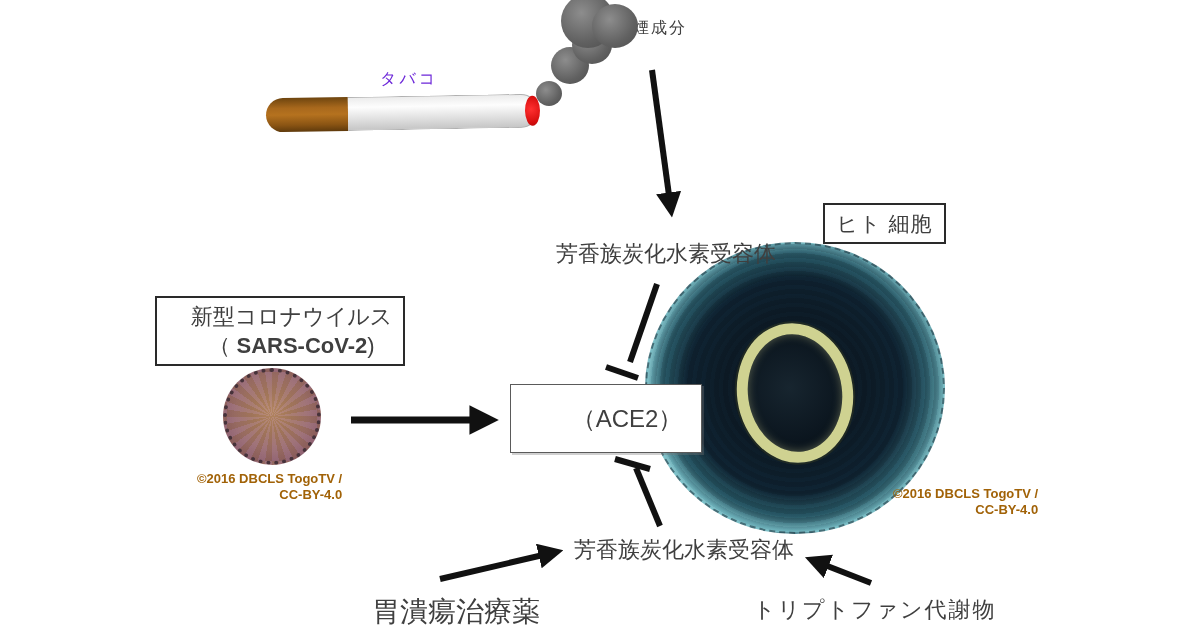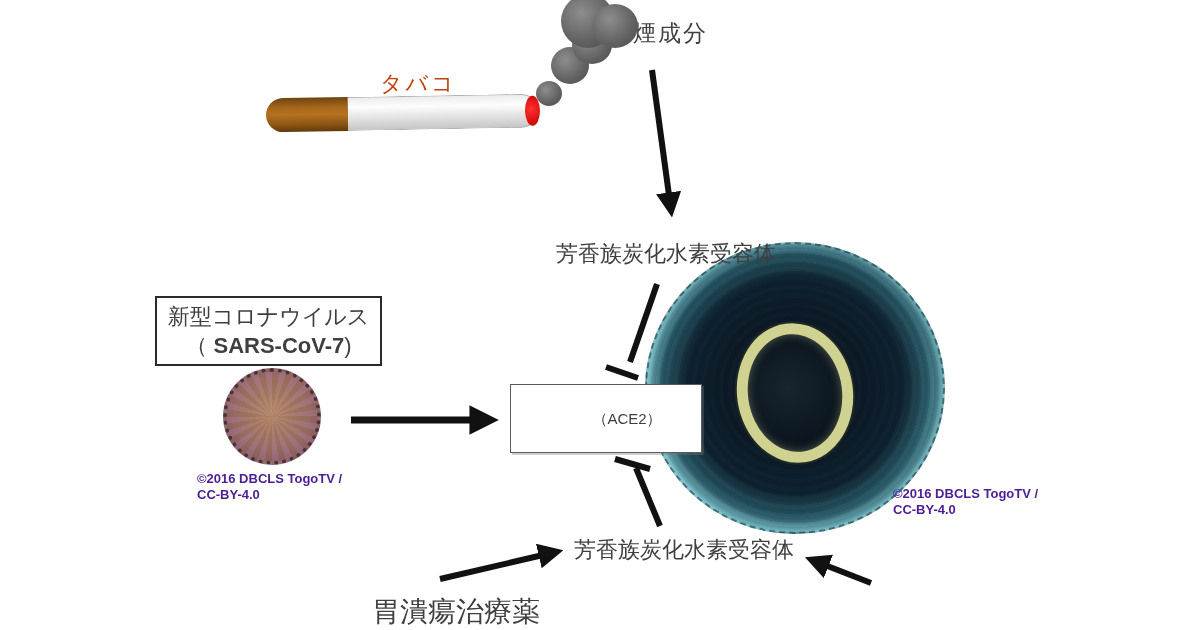--- a/index.html
+++ b/index.html
@@ -6,40 +6,40 @@
   #canvas{
     position:relative;width:1200px;height:630px;overflow:hidden;
     background:#ffffff;
     font-family:"Liberation Sans","DejaVu Sans",sans-serif;
     color:#3f3f3f;
   }
   .abs{position:absolute;}
   .jp{color:#3f3f3f;white-space:nowrap;}
 
   
-  .lbl-smoke{left:633px;top:18px;font-size:23px;letter-spacing:2px;font-family:Liberation Mono, monospace;}
-  .lbl-cig{left:380px;top:69px;font-size:22px;letter-spacing:3px;color:#c2410c;}
+  .lbl-smoke{left:633px;top:18px;font-size:16px;letter-spacing:2px;font-family:Liberation Mono, monospace;}
+  .lbl-cig{left:380px;top:69px;font-size:16px;letter-spacing:3px;color:#6d28d9;}
   .lbl-ahr-top{left:556px;top:239px;font-size:22px;z-index:5;}
   .lbl-infect{left:356px;top:383px;font-size:22px;letter-spacing:1px;}
   .lbl-ahr-bottom{left:574px;top:535px;font-size:22px;z-index:5;}
   .lbl-drug{left:372px;top:593px;font-size:28px;}
   .lbl-tryp{left:753px;top:595px;font-size:22px;letter-spacing:2px;}
 
   
   .box{background:#ffffff;border:2px solid #2a2a2a;z-index:6;
        display:flex;flex-direction:column;justify-content:center;align-items:center;}
   .box-humancell{left:823px;top:203px;width:119px;height:37px;font-size:21px;letter-spacing:1px;}
-  .box-virusname{left:155px;top:296px;width:223px;height:66px;font-size:22px;line-height:29px;}
+  .box-virusname{left:155px;top:296px;width:223px;height:66px;font-size:22px;line-height:29px;padding-left:23px;}
   .box-receptor{left:510px;top:384px;width:190px;height:67px;border-width:1px;border-color:#5a5a5a;
        box-shadow:2px 2px 0 rgba(120,120,120,.35);font-size:22px;line-height:30px;}
-  .box-receptor .sub{font-size:15px;margin-left:42px;}
+  .box-receptor .sub{font-size:24px;margin-left:42px;}
   .bold{font-weight:bold;}
 
   
-  .credit{font-size:13px;font-weight:bold;line-height:16px;color:#4c1d95;z-index:6;white-space:nowrap;}
+  .credit{font-size:13px;font-weight:bold;line-height:16px;color:#a16207;z-index:6;white-space:nowrap;text-align:right;}
   .credit-virus{left:197px;top:471px;}
   .credit-cell{left:893px;top:486px;}
 
   
   .cigarette{left:266px;top:96px;width:272px;height:34px;transform:rotate(-1deg);z-index:2;}
   .cig-filter{position:absolute;left:0;top:0;width:82px;height:34px;
       background:linear-gradient(180deg,#6e450f,#a8681c 30%,#b5721f 50%,#8a5413 80%,#5f3a0c);
       border-radius:17px 0 0 17px / 50% 0 0 50%;}
   .cig-body{position:absolute;left:82px;right:0;top:0;bottom:0;
       background:linear-gradient(180deg,#ececec,#fdfdfd 30%,#dedede 70%,#c6c6c6);
@@ -93,43 +93,47 @@
   </div>
   <div class="abs puff puff1"></div>
   <div class="abs puff puff2"></div>
   <div class="abs puff puff3"></div>
   <div class="abs puff puff4"></div>
   <div class="abs puff puff5"></div>
   <div class="abs jp lbl-smoke">煙成分</div>
 
   <div class="abs cell"></div>
   <div class="abs nucleus"></div>
+  <div class="abs box box-humancell">
+    <span class="jp">ヒト 細胞</span>
+  </div>
   <div class="abs credit credit-cell">
     <div>©2016 DBCLS TogoTV /</div>
     <div>CC-BY-4.0</div>
   </div>
 
   <div class="abs jp lbl-ahr-top">芳香族炭化水素受容体</div>
   <div class="abs jp lbl-ahr-bottom">芳香族炭化水素受容体</div>
 
   <div class="abs box box-virusname">
     <div class="jp">新型コロナウイルス</div>
-    <div class="jp"><span>（ </span><span class="bold">SARS-CoV-7</span><span>)</span></div>
+    <div class="jp"><span>（ </span><span class="bold">SARS-CoV-2</span><span>)</span></div>
   </div>
   <div class="abs virus"></div>
   <div class="abs credit credit-virus">
     <div>©2016 DBCLS TogoTV /</div>
     <div>CC-BY-4.0</div>
   </div>
 
   <div class="abs box box-receptor">
     <div class="jp sub">（ACE2）</div>
   </div>
 
   <div class="abs jp lbl-drug">胃潰瘍治療薬</div>
+  <div class="abs jp lbl-tryp">トリプトファン代謝物</div>
 
   <svg class="abs arrows" width="1200" height="630" viewBox="0 0 1200 630">
     <defs>
       <marker id="ah" viewBox="0 0 10 10" refX="7" refY="5" markerWidth="4.2" markerHeight="4.2" orient="auto-start-reverse">
         <path d="M0,0 L10,5 L0,10 z" fill="#111"></path>
       </marker>
     </defs>
 
     <line x1="652" y1="70" x2="671" y2="210" stroke="#111" stroke-width="6" marker-end="url(#ah)"></line>
 

